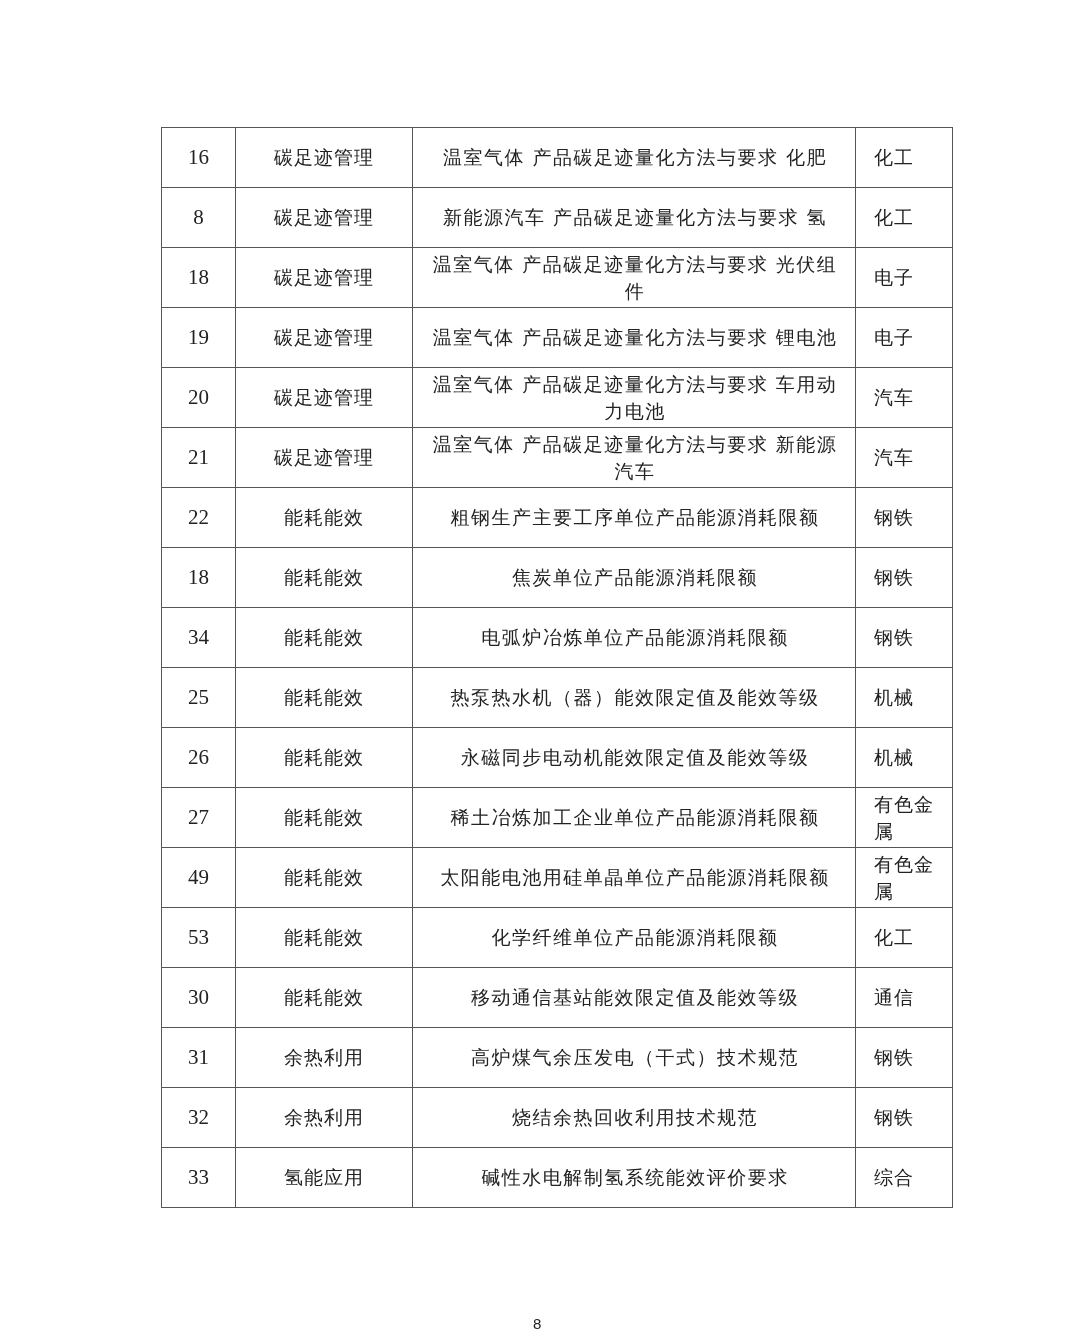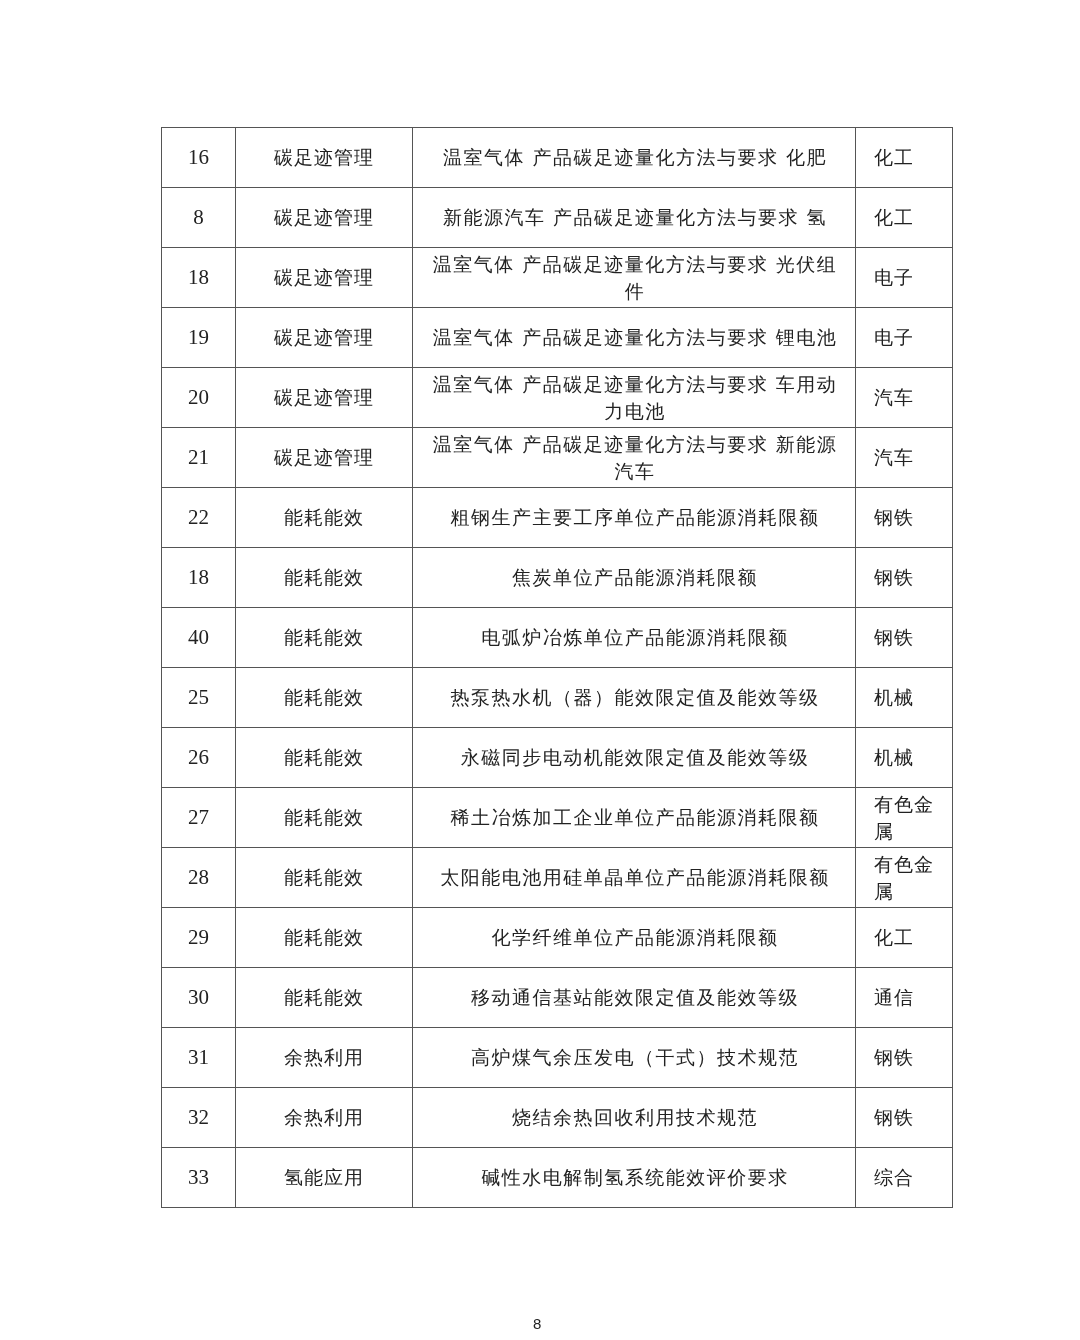--- a/index.html
+++ b/index.html
@@ -63,21 +63,21 @@
         <td class="name">粗钢生产主要工序单位产品能源消耗限额</td>
         <td class="ind">钢铁</td>
       </tr>
       <tr>
         <td class="num">18</td>
         <td class="cat">能耗能效</td>
         <td class="name">焦炭单位产品能源消耗限额</td>
         <td class="ind">钢铁</td>
       </tr>
       <tr>
-        <td class="num">40</td>
+        <td class="num">34</td>
         <td class="cat">能耗能效</td>
         <td class="name">电弧炉冶炼单位产品能源消耗限额</td>
         <td class="ind">钢铁</td>
       </tr>
       <tr>
         <td class="num">25</td>
         <td class="cat">能耗能效</td>
         <td class="name">热泵热水机（器）能效限定值及能效等级</td>
         <td class="ind">机械</td>
       </tr>
@@ -87,27 +87,27 @@
         <td class="name">永磁同步电动机能效限定值及能效等级</td>
         <td class="ind">机械</td>
       </tr>
       <tr>
         <td class="num">27</td>
         <td class="cat">能耗能效</td>
         <td class="name">稀土冶炼加工企业单位产品能源消耗限额</td>
         <td class="ind">有色金属</td>
       </tr>
       <tr>
-        <td class="num">28</td>
+        <td class="num">49</td>
         <td class="cat">能耗能效</td>
         <td class="name">太阳能电池用硅单晶单位产品能源消耗限额</td>
         <td class="ind">有色金属</td>
       </tr>
       <tr>
-        <td class="num">29</td>
+        <td class="num">53</td>
         <td class="cat">能耗能效</td>
         <td class="name">化学纤维单位产品能源消耗限额</td>
         <td class="ind">化工</td>
       </tr>
       <tr>
         <td class="num">30</td>
         <td class="cat">能耗能效</td>
         <td class="name">移动通信基站能效限定值及能效等级</td>
         <td class="ind">通信</td>
       </tr>

